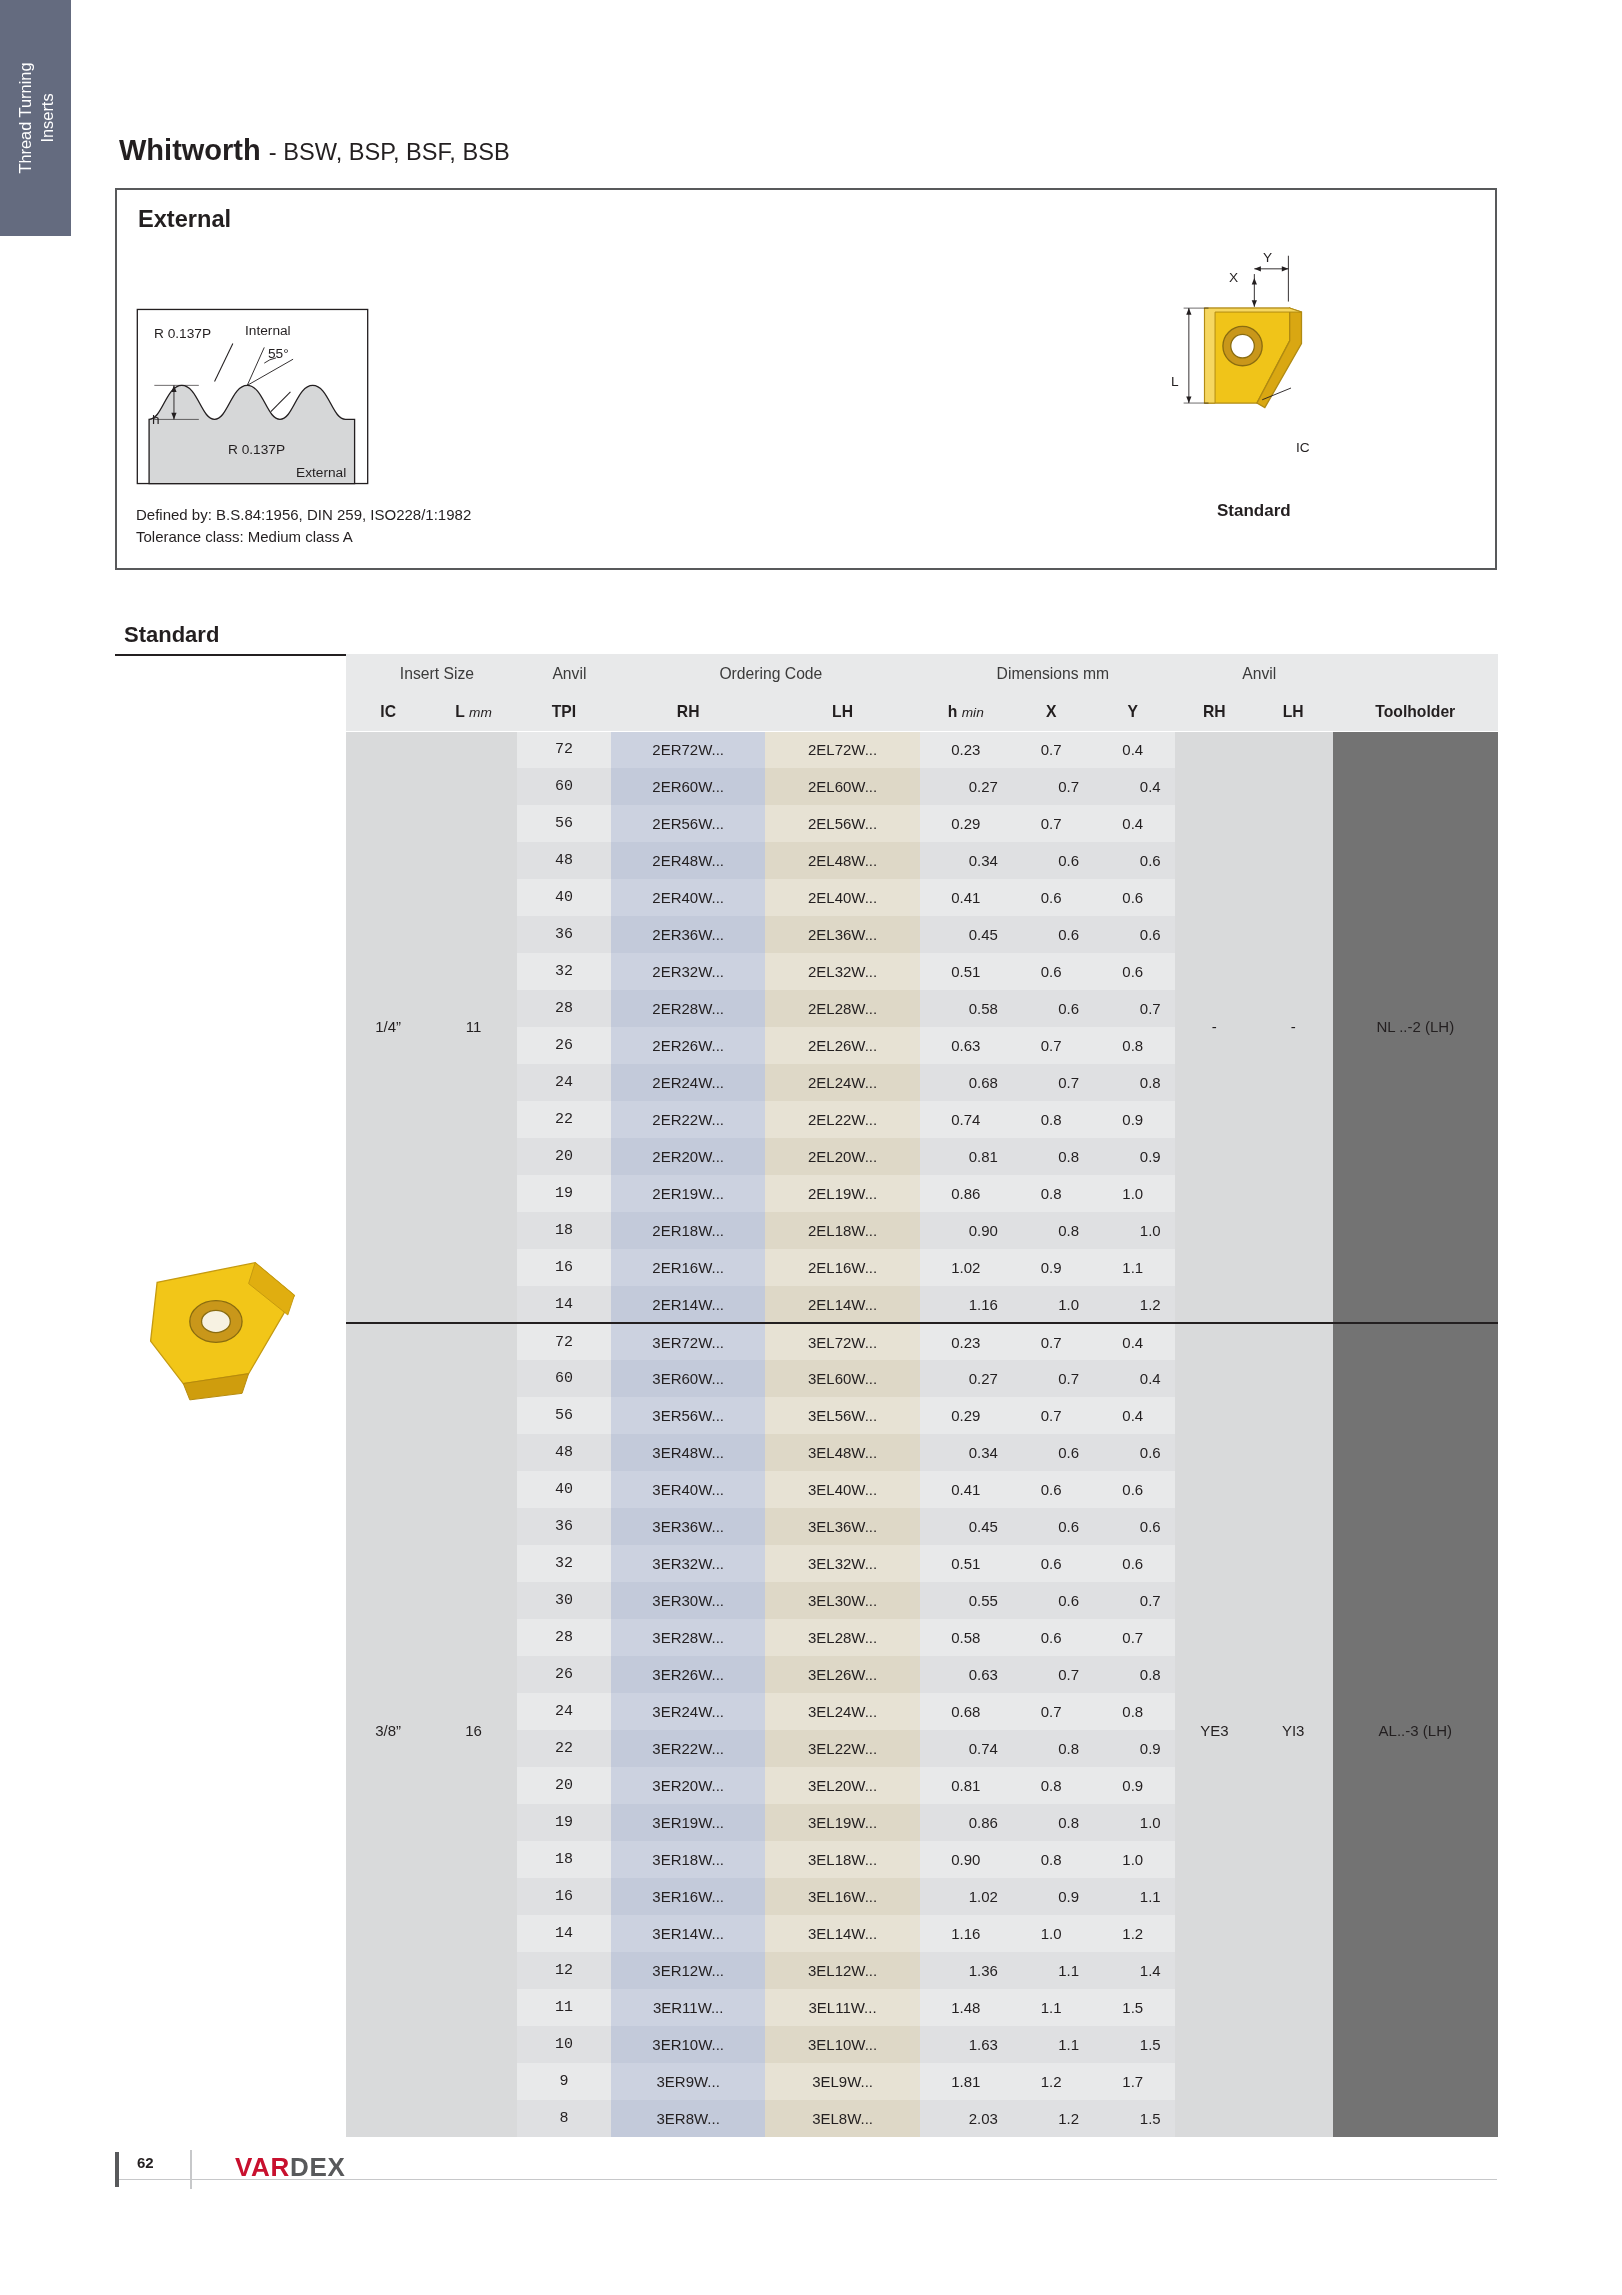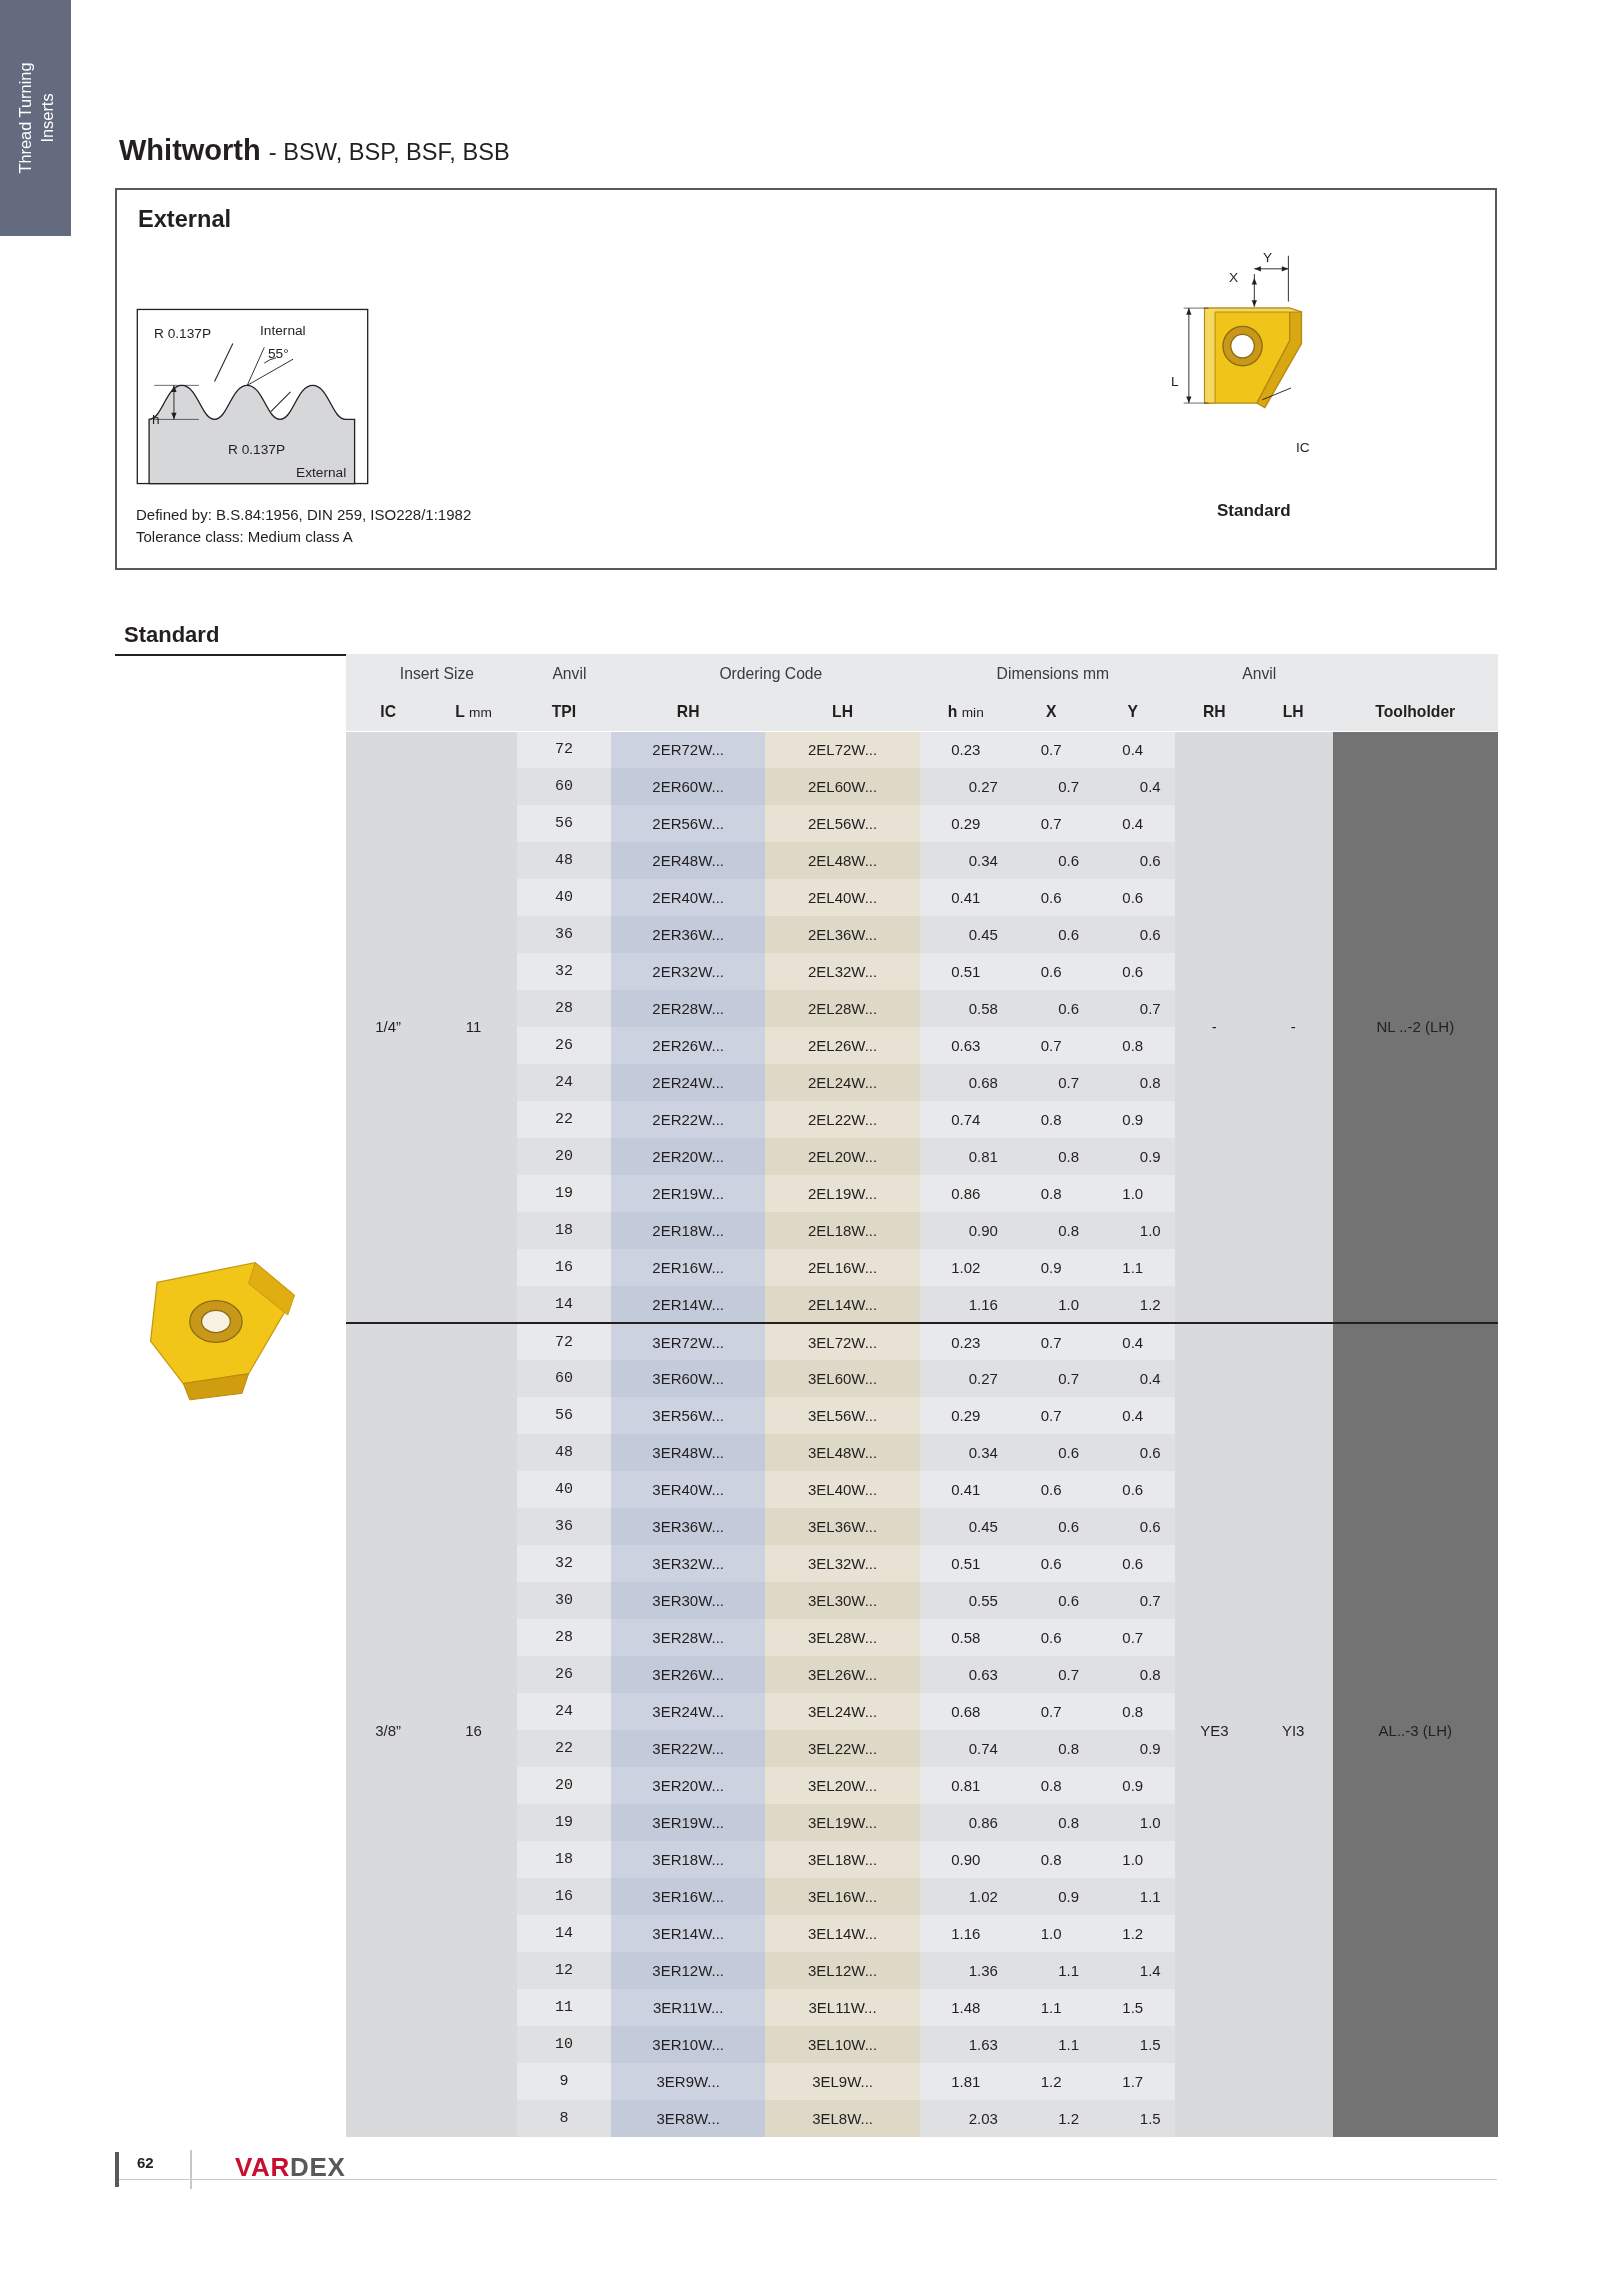--- a/index.html
+++ b/index.html
@@ -120,21 +120,21 @@
     height: 39px;
     padding-left: 11px;
   }
   thead tr.sub th {
     background: #e8e9ea;
     font-weight: bold;
     font-size: 15.7px;
     height: 38px;
     border-bottom: 1.3px solid #ffffff;
   }
-  thead tr.sub th .unit { font-weight: normal; font-size: 13.7px; }
+  thead tr.sub th .unit { font-weight: normal; font-size: 13.7px; font-style: italic; }
 
   td.ic, td.lmm { background: #d9dadb; }
   td.tpi { background: #e8e9ea; font-family: Liberation Mono, monospace; }
   td.rh  { background: #ccd2e0; }
   td.lh  { background: #e7e2d4; }
   td.dim { background: #e8e9ea; }
   td.anvil { background: #d9dadb; }
   td.tool { background: #737373; margin-top: 32px; }
 
   
@@ -208,21 +208,21 @@
     <path d="M196,84 A42,42 0 0,1 214,76" fill="none" stroke="#231f20" stroke-width="1.4"></path>
 
     <line x1="58" y1="118" x2="58" y2="170" stroke="#231f20" stroke-width="1.4"></line>
     <polygon points="58,118 54,128 62,128" fill="#231f20"></polygon>
     <polygon points="58,170 54,160 62,160" fill="#231f20"></polygon>
     <line x1="28" y1="118" x2="96" y2="118" stroke="#231f20" stroke-width="1"></line>
     <line x1="28" y1="170" x2="96" y2="170" stroke="#231f20" stroke-width="1"></line>
   </svg>
 </div>
 <div class="profile-label" style="left:154px; top:326px;">R 0.137P</div>
-<div class="profile-label" style="left:245px; top:323px;margin-left:15px;">Internal</div>
+<div class="profile-label" style="left:245px; top:323px;">Internal</div>
 <div class="profile-label" style="left:268px; top:346px;">55°</div>
 <div class="profile-label" style="left:152px; top:412px;">h</div>
 <div class="profile-label" style="left:228px; top:442px;">R 0.137P</div>
 <div class="profile-label" style="left:296px; top:465px;">External</div>
 
 <div class="ext-note" style="left:136px; top:504px;">
   <div>Defined by: B.S.84:1956, DIN 259, ISO228/1:1982</div>
   <div>Tolerance class: Medium class A</div>
 </div>
 

